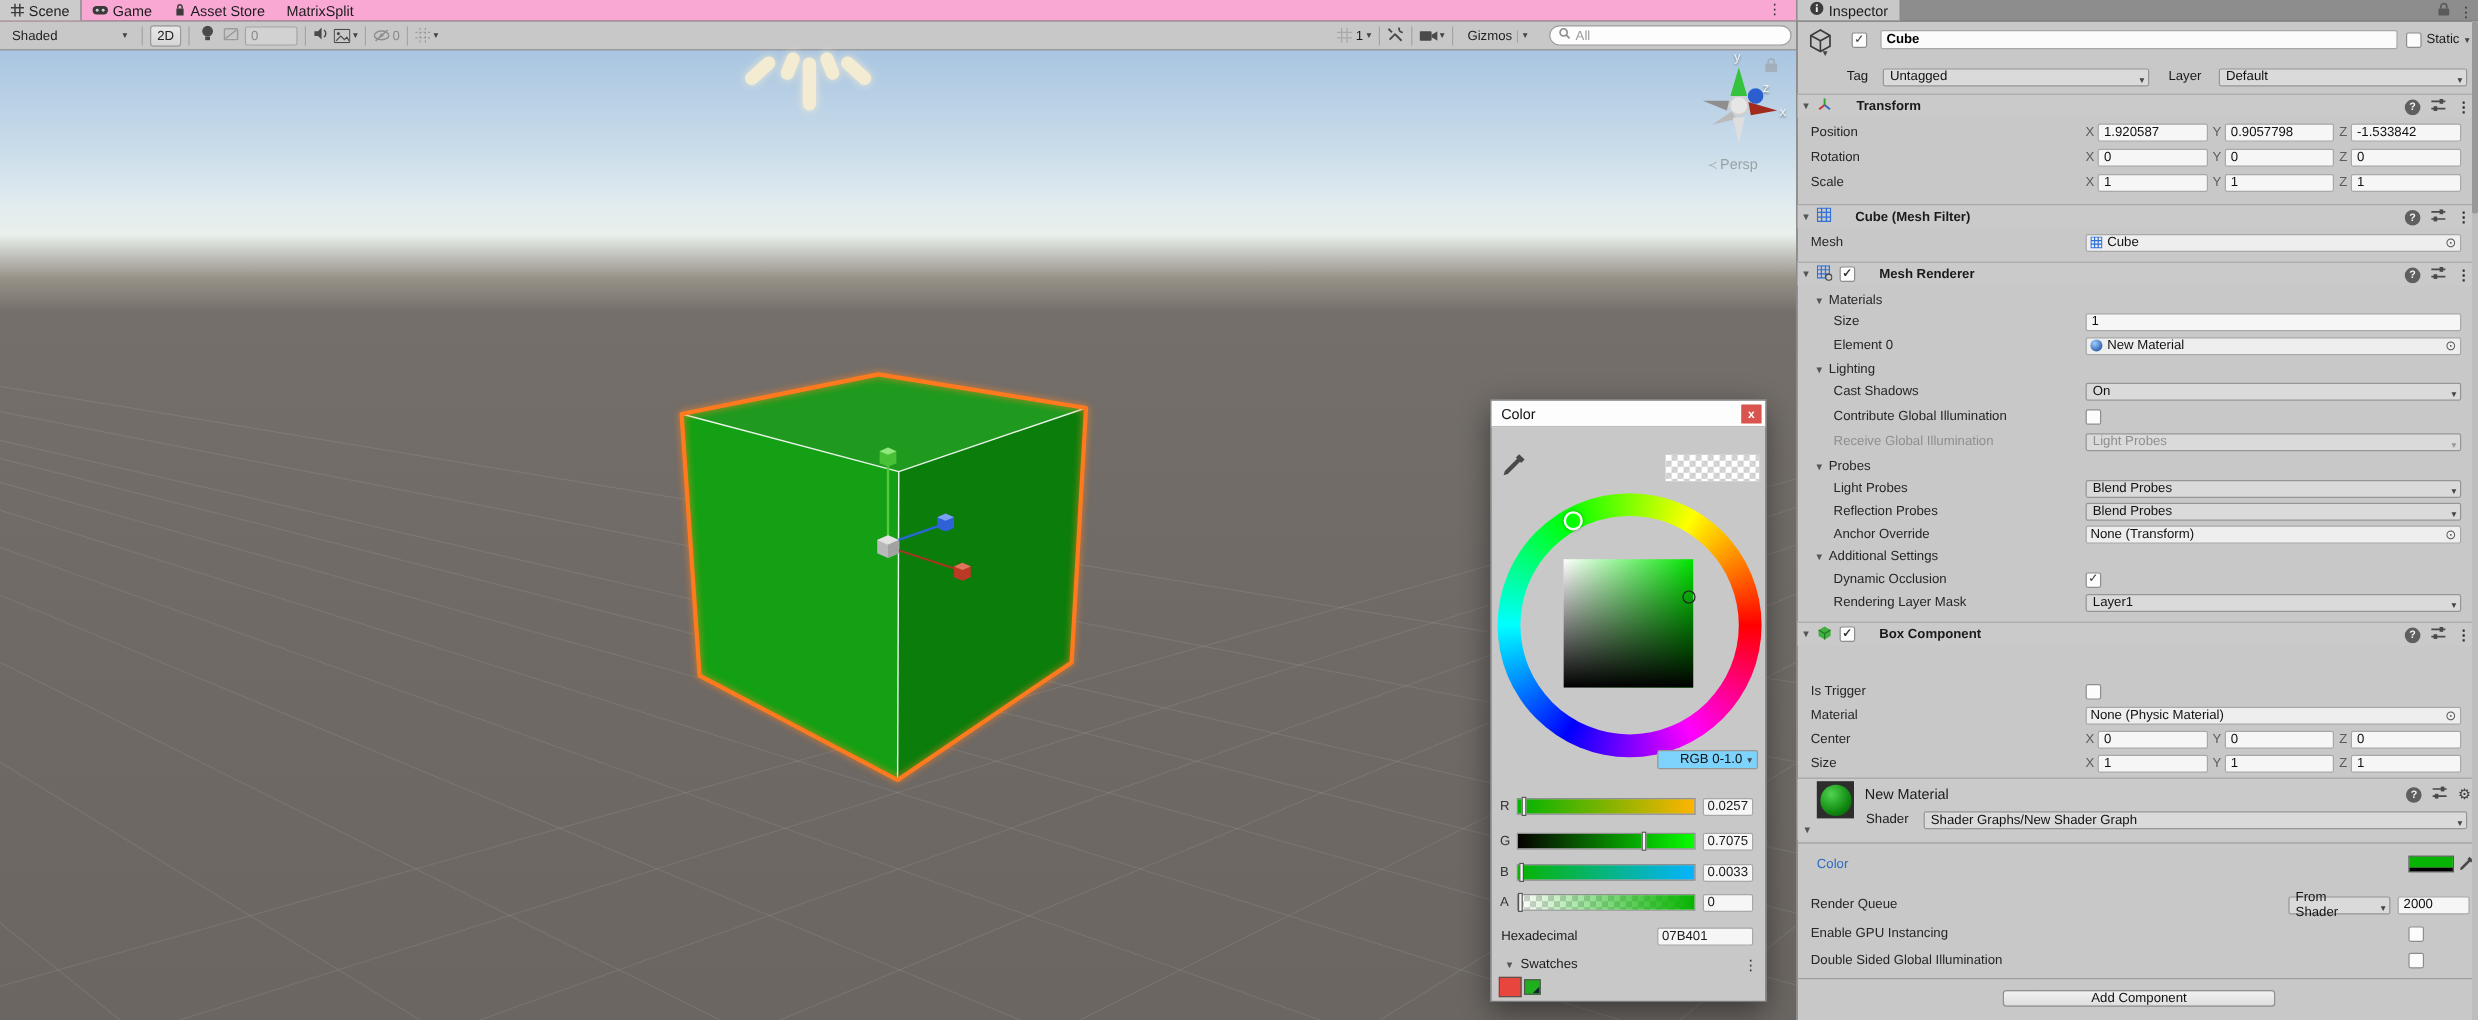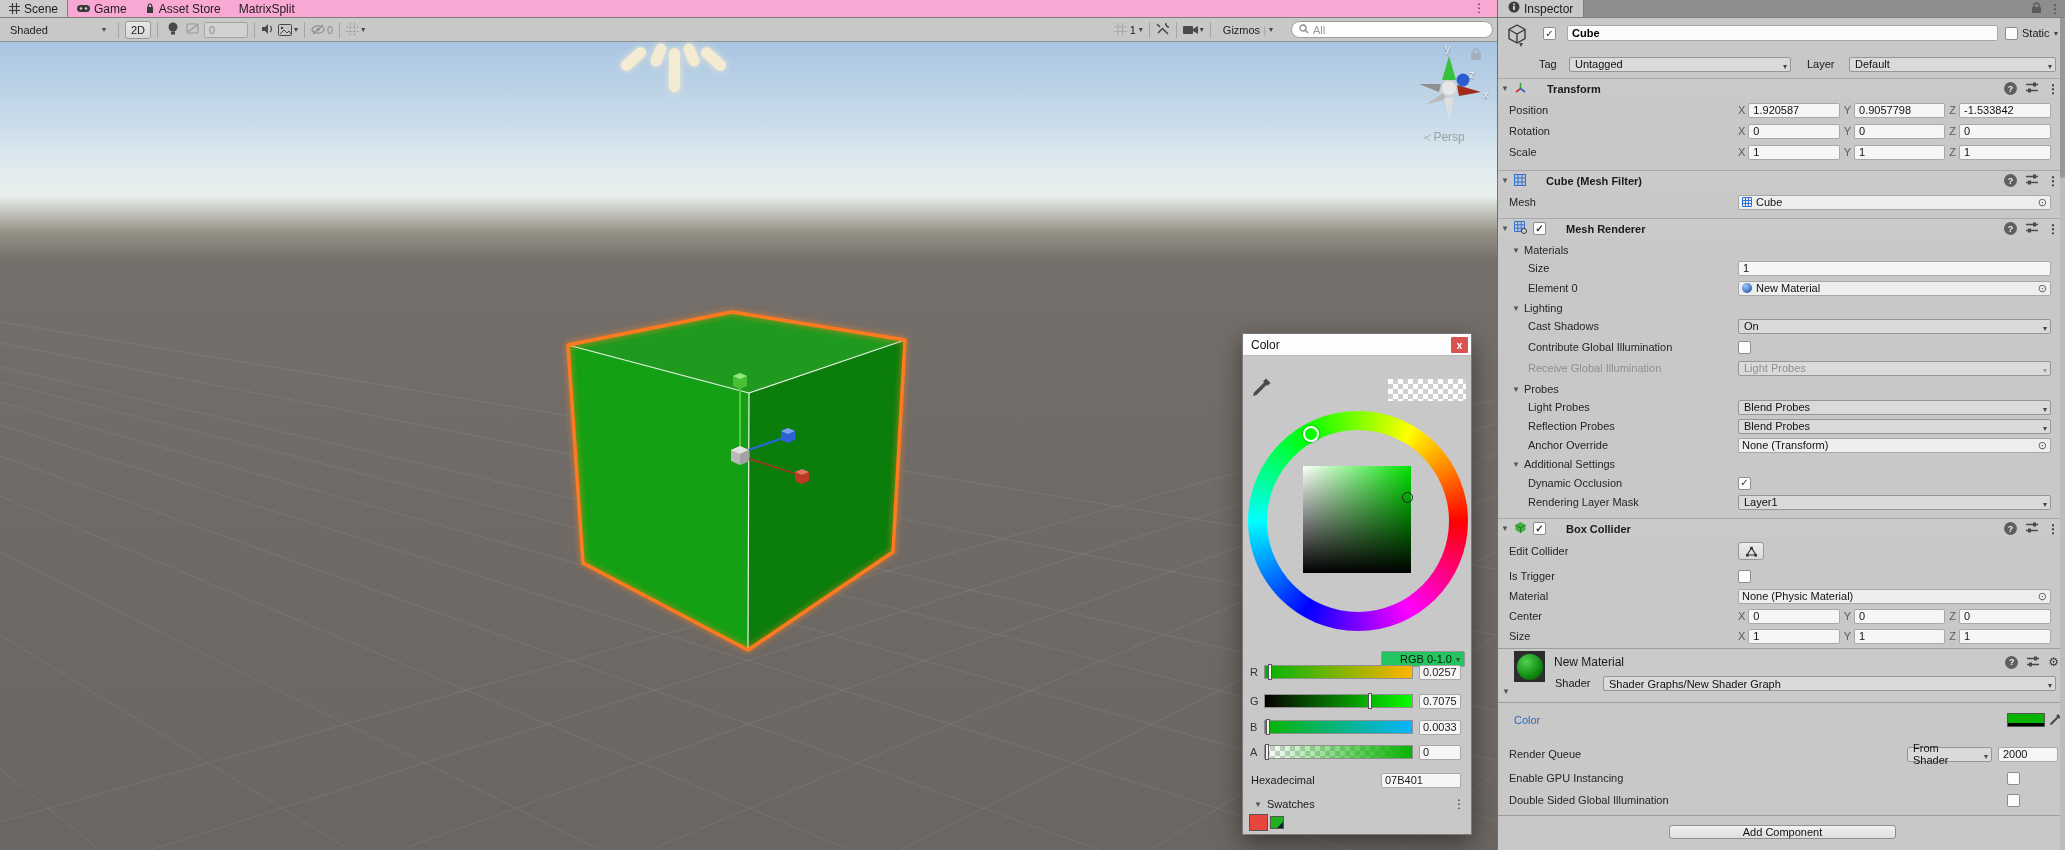--- a/index.html
+++ b/index.html
@@ -75,21 +75,21 @@
   .wheel .inner{position:absolute;left:19px;top:19px;width:182px;height:182px;border-radius:50%;background:#c8c8c8;}
   .svbox{position:absolute;left:60px;top:132px;width:108px;height:107px;
     background-image:linear-gradient(to bottom,rgba(0,0,0,0),#000),linear-gradient(to right,#fff,#00e400);}
   .huehandle{position:absolute;left:60px;top:92px;width:16px;height:16px;border:2px solid #fff;border-radius:50%;box-shadow:0 0 3px rgba(0,0,0,.4);}
   .svhandle{position:absolute;left:159px;top:158px;width:11px;height:11px;border:1.5px solid #222;border-radius:50%;}
   .cwrow{position:absolute;left:0;right:0;height:18px;display:flex;align-items:center;}
   .chlabel{position:absolute;left:7px;color:#333;}
   .slider{position:absolute;left:21px;width:149px;height:14px;border:1px solid #8f8f8f;}
   .shandle{position:absolute;top:-2px;width:4px;height:16px;background:#f2f2f2;border:1px solid #555;}
   .cwval{position:absolute;left:176px;width:42px;height:15px;background:#f6f6f6;border:1px solid #a8a8a8;border-radius:2px;display:flex;align-items:flex-start;padding:0 3px;}
-  .cwdd{position:absolute;left:138px;top:317px;width:84px;height:16px;background:#22c55e;border:1px solid #969696;border-radius:2px;display:flex;align-items:center;justify-content:flex-end;gap:4px;padding:0 4px;color:#111;}
+  .cwdd{position:absolute;left:138px;top:291px;width:84px;height:16px;background:#7dd3fc;border:1px solid #969696;border-radius:2px;display:flex;align-items:center;justify-content:flex-end;gap:4px;padding:0 4px;color:#111;}
   .swchip{position:absolute;border:1px solid #555;}
 </style>
 </head>
 <body>
 
 <div class="root">
 
   <div class="scene">
     <div class="tabbar">
       <div class="tab active">
@@ -614,42 +614,29 @@
 
       <div class="hdr" style="top:500px;">
         <span class="tri fold0">▼</span>
         <span style="margin-left:16px;">
           <svg width="13" height="13">
               <path d="M6.5 1l5 3v5l-5 3-5-3V4z" fill="#44b044"></path>
               <path d="M1.5 4l5 3 5-3M6.5 7v5" stroke="#1d7a1d" stroke-width="1" fill="none"></path>
             </svg>
         </span>
         <span class="cb" style="margin-left:6px;">✓</span>
-        <span class="htitle">Box Collider</span>
+        <span class="htitle">Box Component</span>
         <div class="hicons">
           <span class="help">?</span>
           <span><svg width="12" height="11">
                 <path d="M0 2.5h12M0 8.5h12" stroke="#4a4a4a" stroke-width="1.4"></path>
                 <rect x="7" y="0.5" width="3" height="4" fill="#4a4a4a"></rect>
                 <rect x="2" y="6.5" width="3" height="4" fill="#4a4a4a"></rect>
               </svg></span>
           <span class="kebab">⋮</span>
-        </div>
-      </div>
-      <div class="irow" style="top:523px;height:20px;">
-        <span class="lbl">Edit Collider</span>
-        <div class="val">
-          <span style="width:26px;height:18px;border:1px solid #979797;border-radius:3px;background:linear-gradient(#ececec,#dadada);display:inline-flex;align-items:center;justify-content:center;">
-            <svg width="13" height="11">
-                <path d="M2 9L6.5 2l4.5 7z" fill="none" stroke="#333" stroke-width="1.2"></path>
-                <rect x="1" y="8" width="2.6" height="2.6" fill="#333"></rect>
-                <rect x="5.2" y="0.8" width="2.6" height="2.6" fill="#333"></rect>
-                <rect x="9.4" y="8" width="2.6" height="2.6" fill="#333"></rect>
-              </svg>
-          </span>
         </div>
       </div>
       <div class="irow" style="top:550px;">
         <span class="lbl">Is Trigger</span>
         <div class="val">
             <span class="cb"></span>
           </div>
       </div>
       <div class="irow" style="top:570px;">
         <span class="lbl">Material</span>

